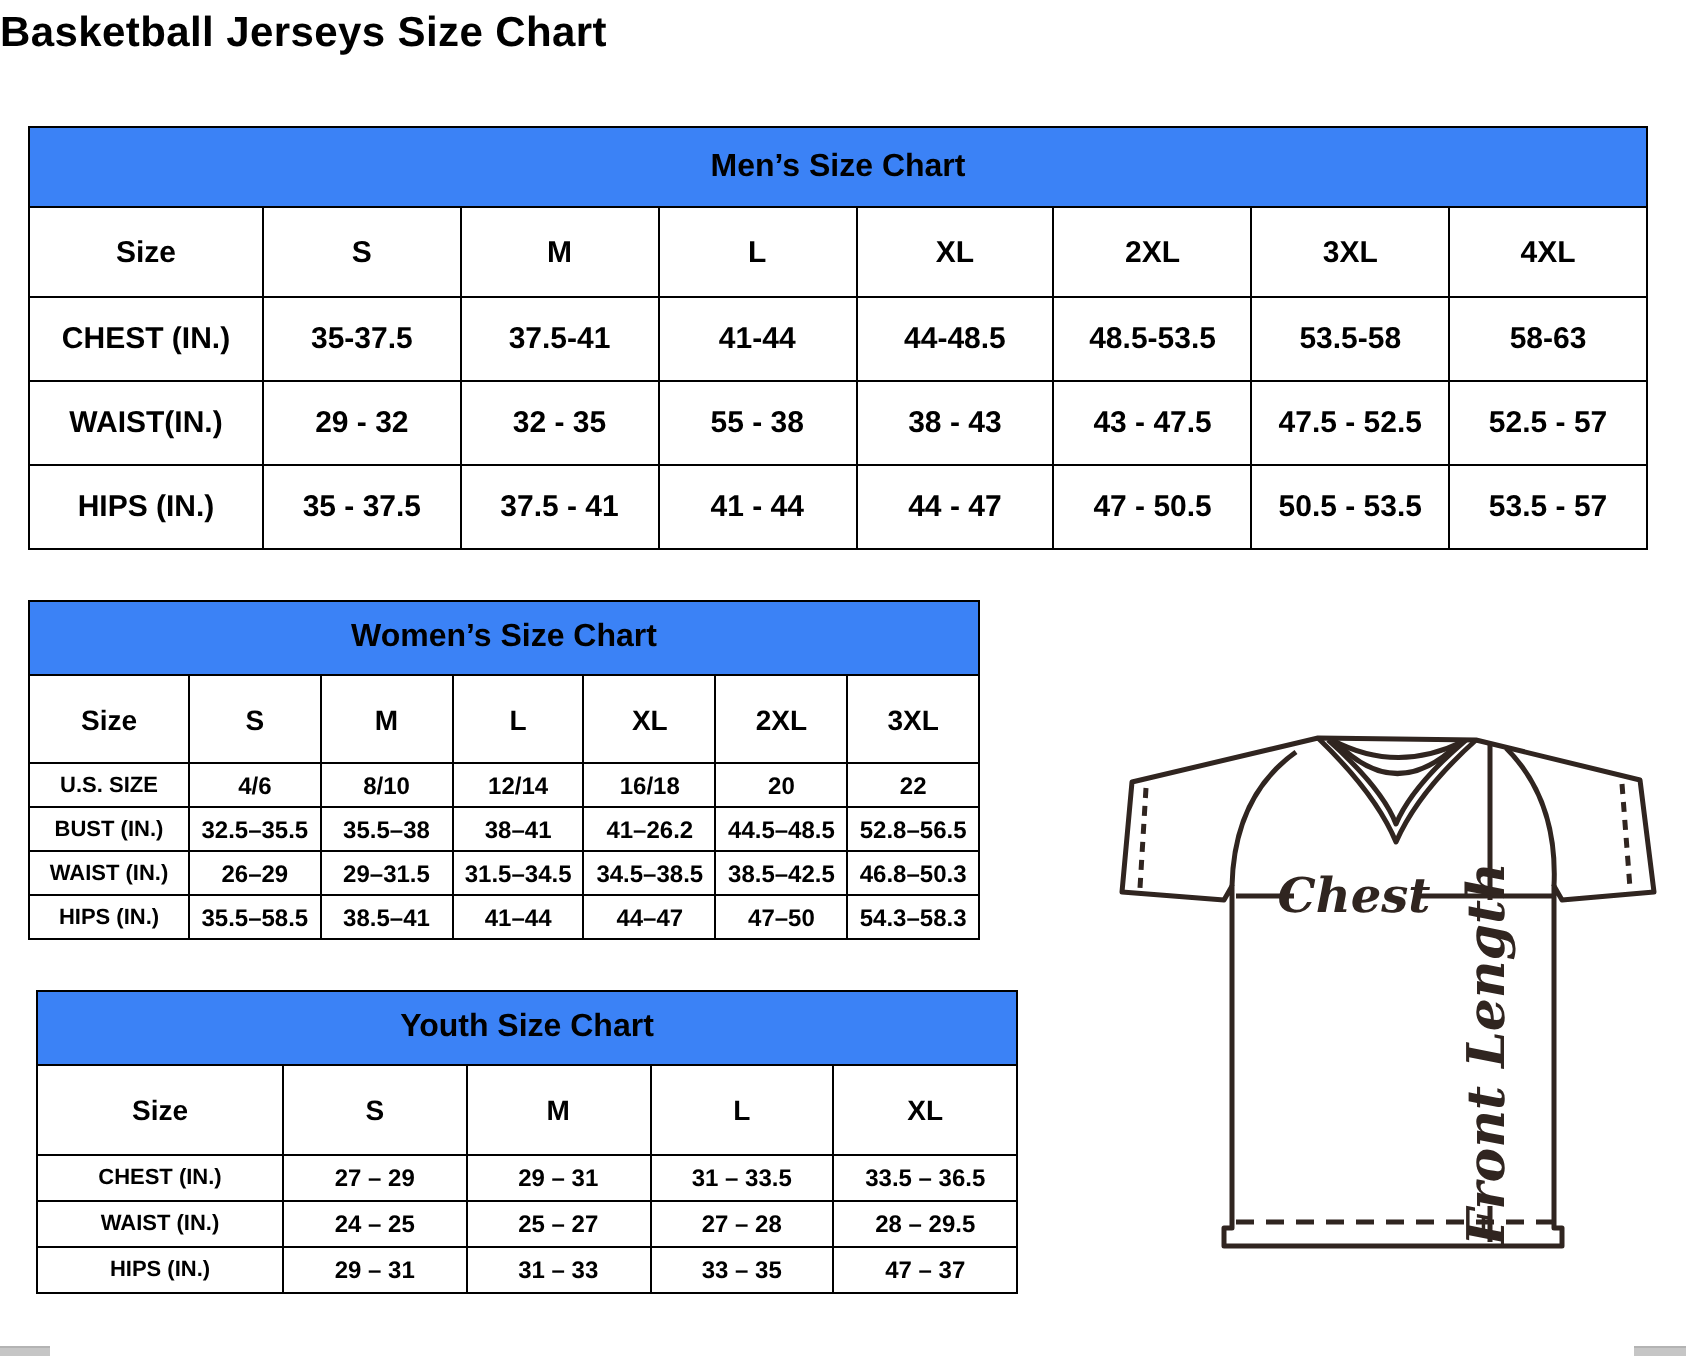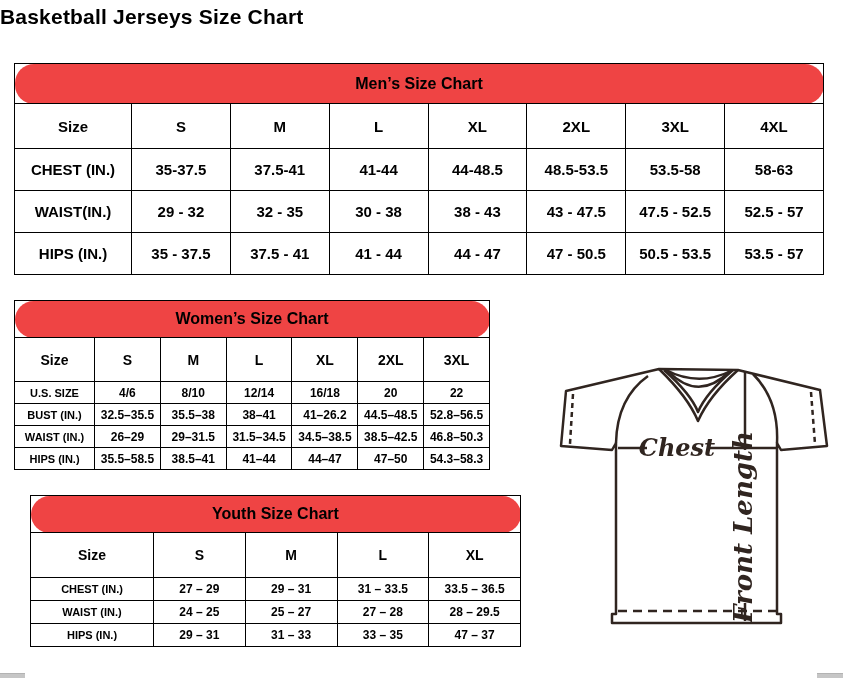--- a/index.html
+++ b/index.html
@@ -13,42 +13,42 @@
     letter-spacing:0.2px;
   }
   table.sizechart {
     position:absolute; border-collapse:collapse; table-layout:fixed;
     background:#fff;
   }
   table.sizechart td {
     border:1.5px solid #000; text-align:center; vertical-align:middle;
     font-weight:bold; padding:0; overflow:hidden; white-space:nowrap;
   }
-  td.band-cell { background:#ef4444; font-size:16px;border-radius:19px; }
+  td.band-cell { background:#3b82f6; font-size:16px; }
 
   
   #mens { left:14px; top:63px; width:810px; }
   #mens tr.band  { height:40px; }
   #mens tr.size  { height:45px; }
   #mens tr.data  { height:42px; }
   #mens td { font-size:15px; }
   #mens td.band-cell { font-size:16px; }
 
   
   #womens { left:14px; top:300px; width:476px; }
   #womens tr.band { height:37px; }
   #womens tr.size { height:44px; }
   #womens tr.data { height:22px; }
   #womens td { font-size:12px; }
   #womens tr.size td { font-size:14px; }
   #womens td.rowlabel { font-size:11px; }
   #womens td.band-cell { font-size:16px; }
 
   
-  #youth { left:30px; top:495px; width:491px; }
+  #youth { left:18px; top:495px; width:491px; }
   #youth tr.band { height:37px; }
   #youth tr.size { height:45px; }
   #youth tr.data { height:23px; }
   #youth td { font-size:12px; }
   #youth tr.size td { font-size:14px; }
   #youth td.rowlabel { font-size:11px; }
   #youth td.band-cell { font-size:16px; }
 
   #jersey-svg { position:absolute; left:558px; top:358px; }
   #jersey-svg path { fill:none; stroke:#302520; stroke-width:2.5; stroke-linejoin:round; stroke-linecap:butt; }
@@ -92,21 +92,21 @@
         <td>41-44</td>
         <td>44-48.5</td>
         <td>48.5-53.5</td>
         <td>53.5-58</td>
         <td>58-63</td>
       </tr>
     <tr class="data">
       <td class="rowlabel">WAIST(IN.)</td>
     <td>29 - 32</td>
         <td>32 - 35</td>
-        <td>30 - 38</td>
+        <td>55 - 38</td>
         <td>38 - 43</td>
         <td>43 - 47.5</td>
         <td>47.5 - 52.5</td>
         <td>52.5 - 57</td>
       </tr>
     <tr class="data">
       <td class="rowlabel">HIPS (IN.)</td>
     <td>35 - 37.5</td>
         <td>37.5 - 41</td>
         <td>41 - 44</td>

